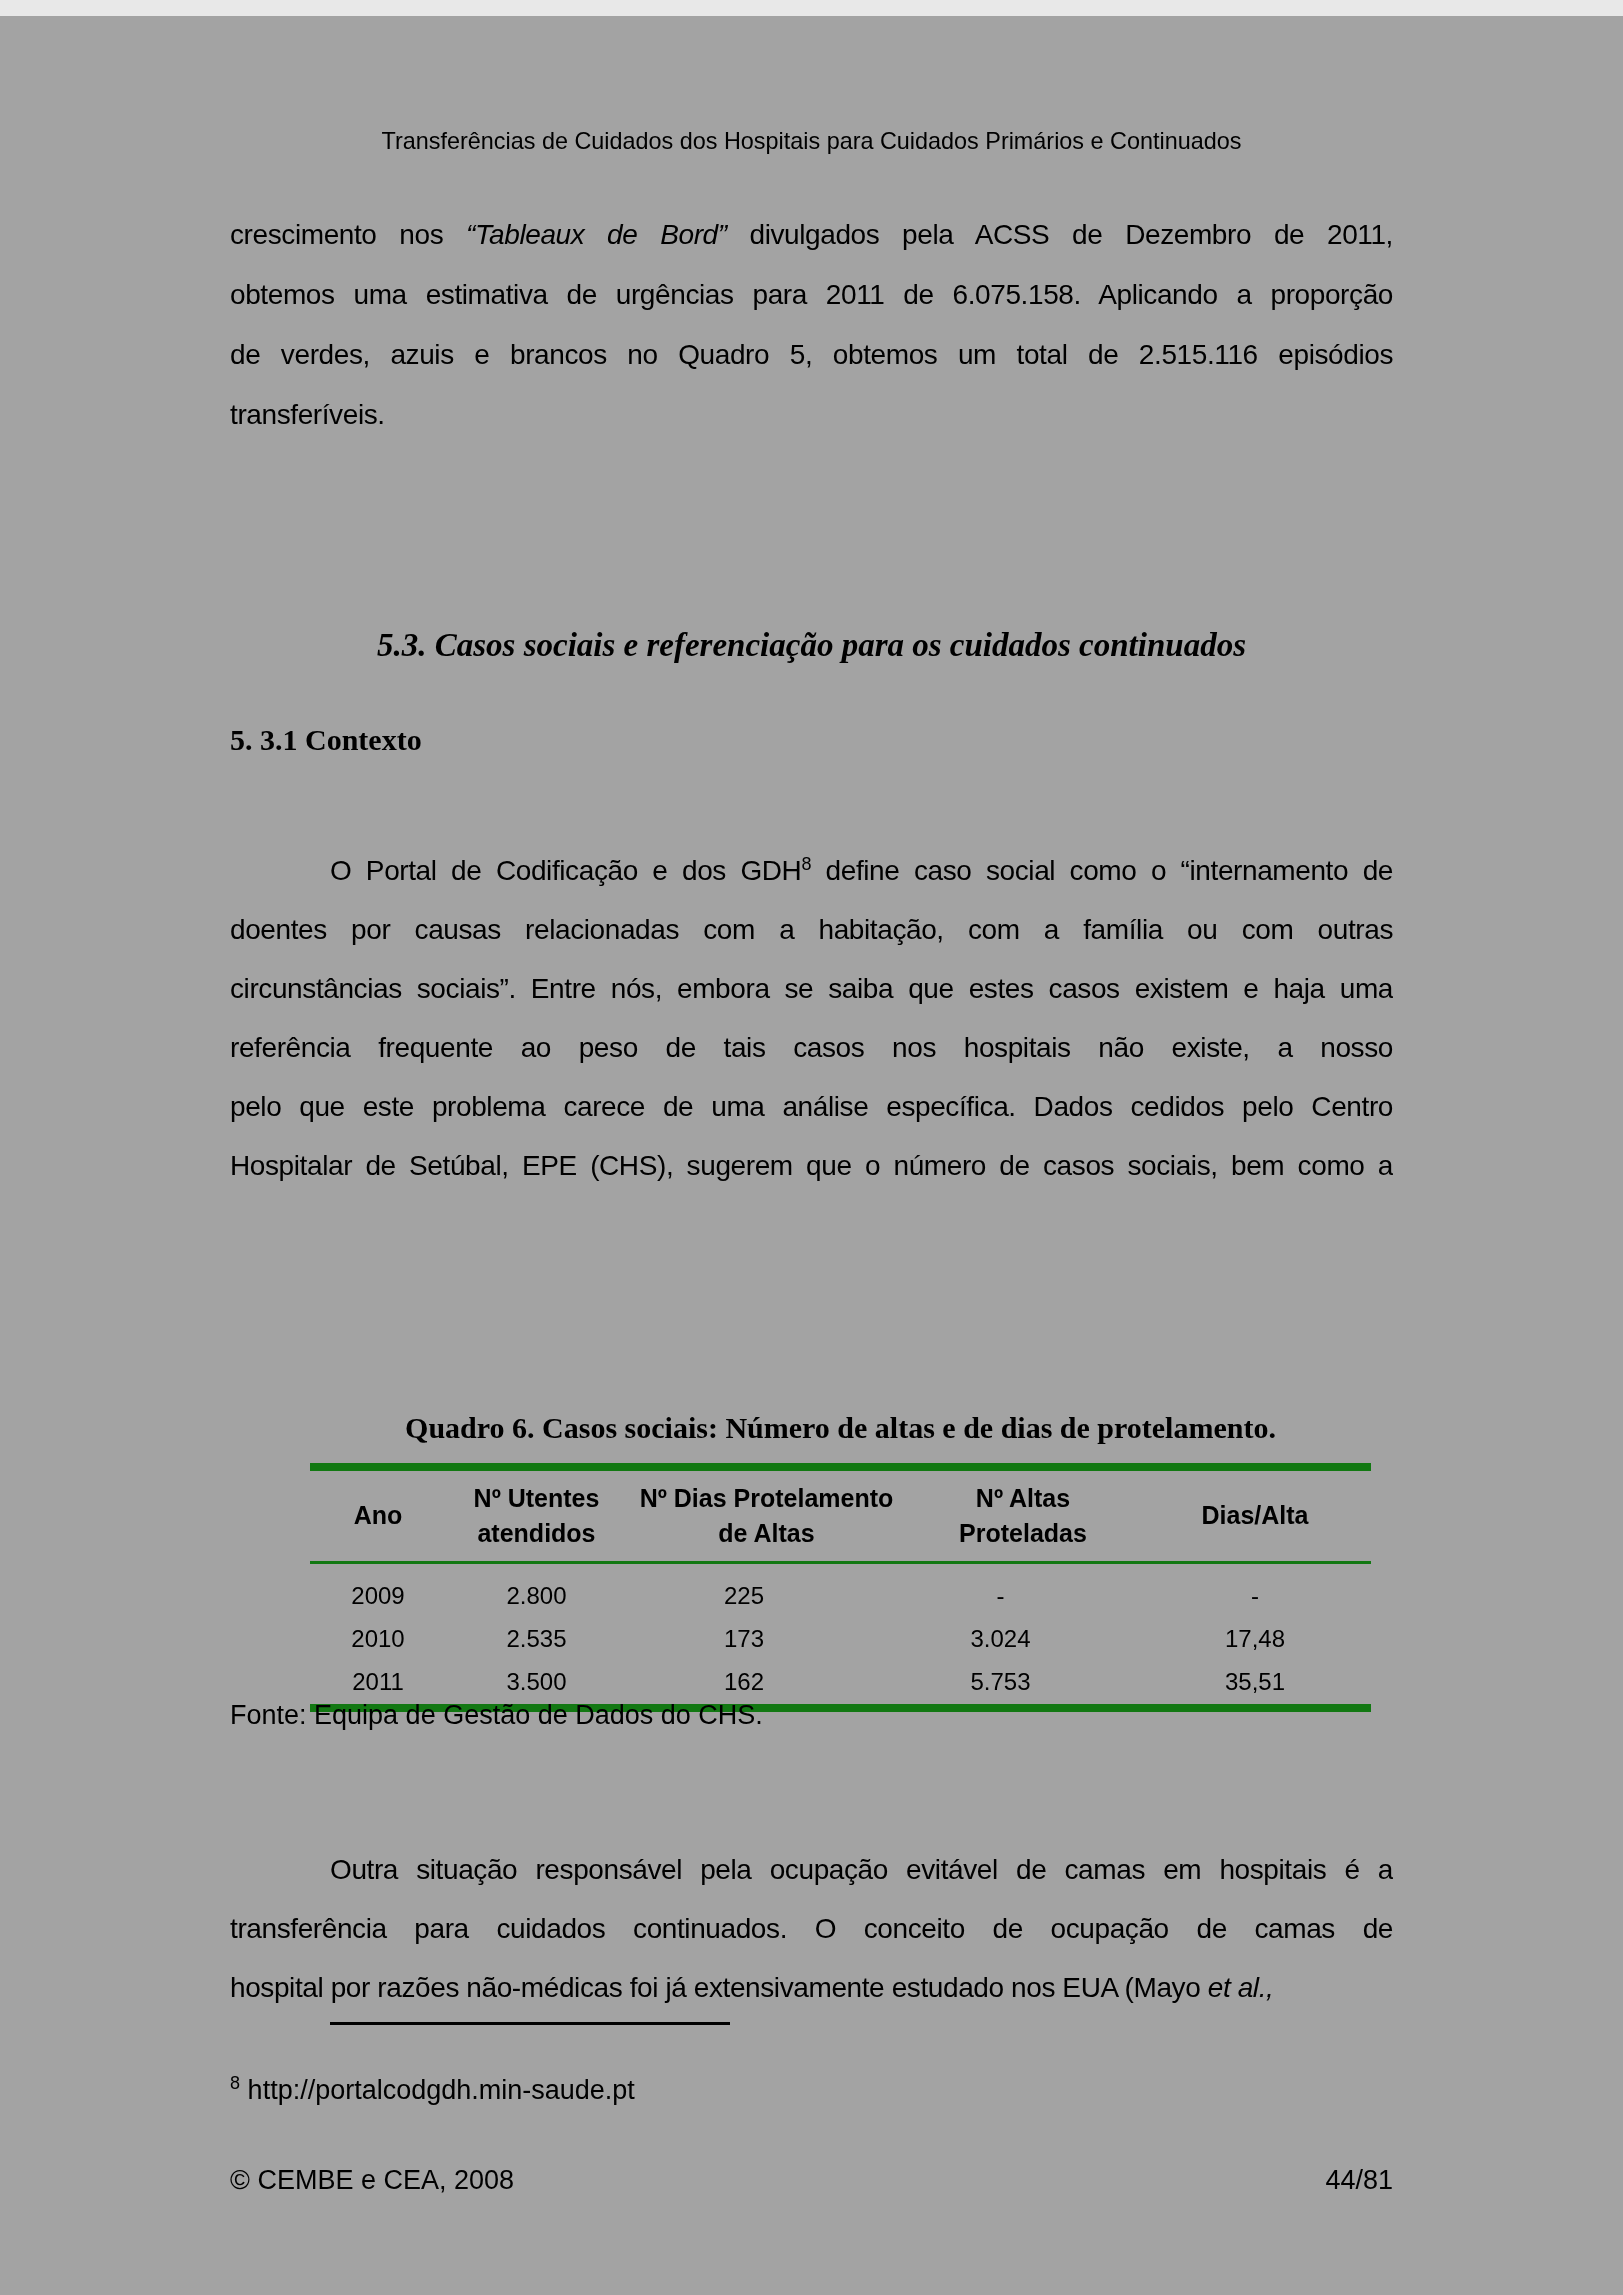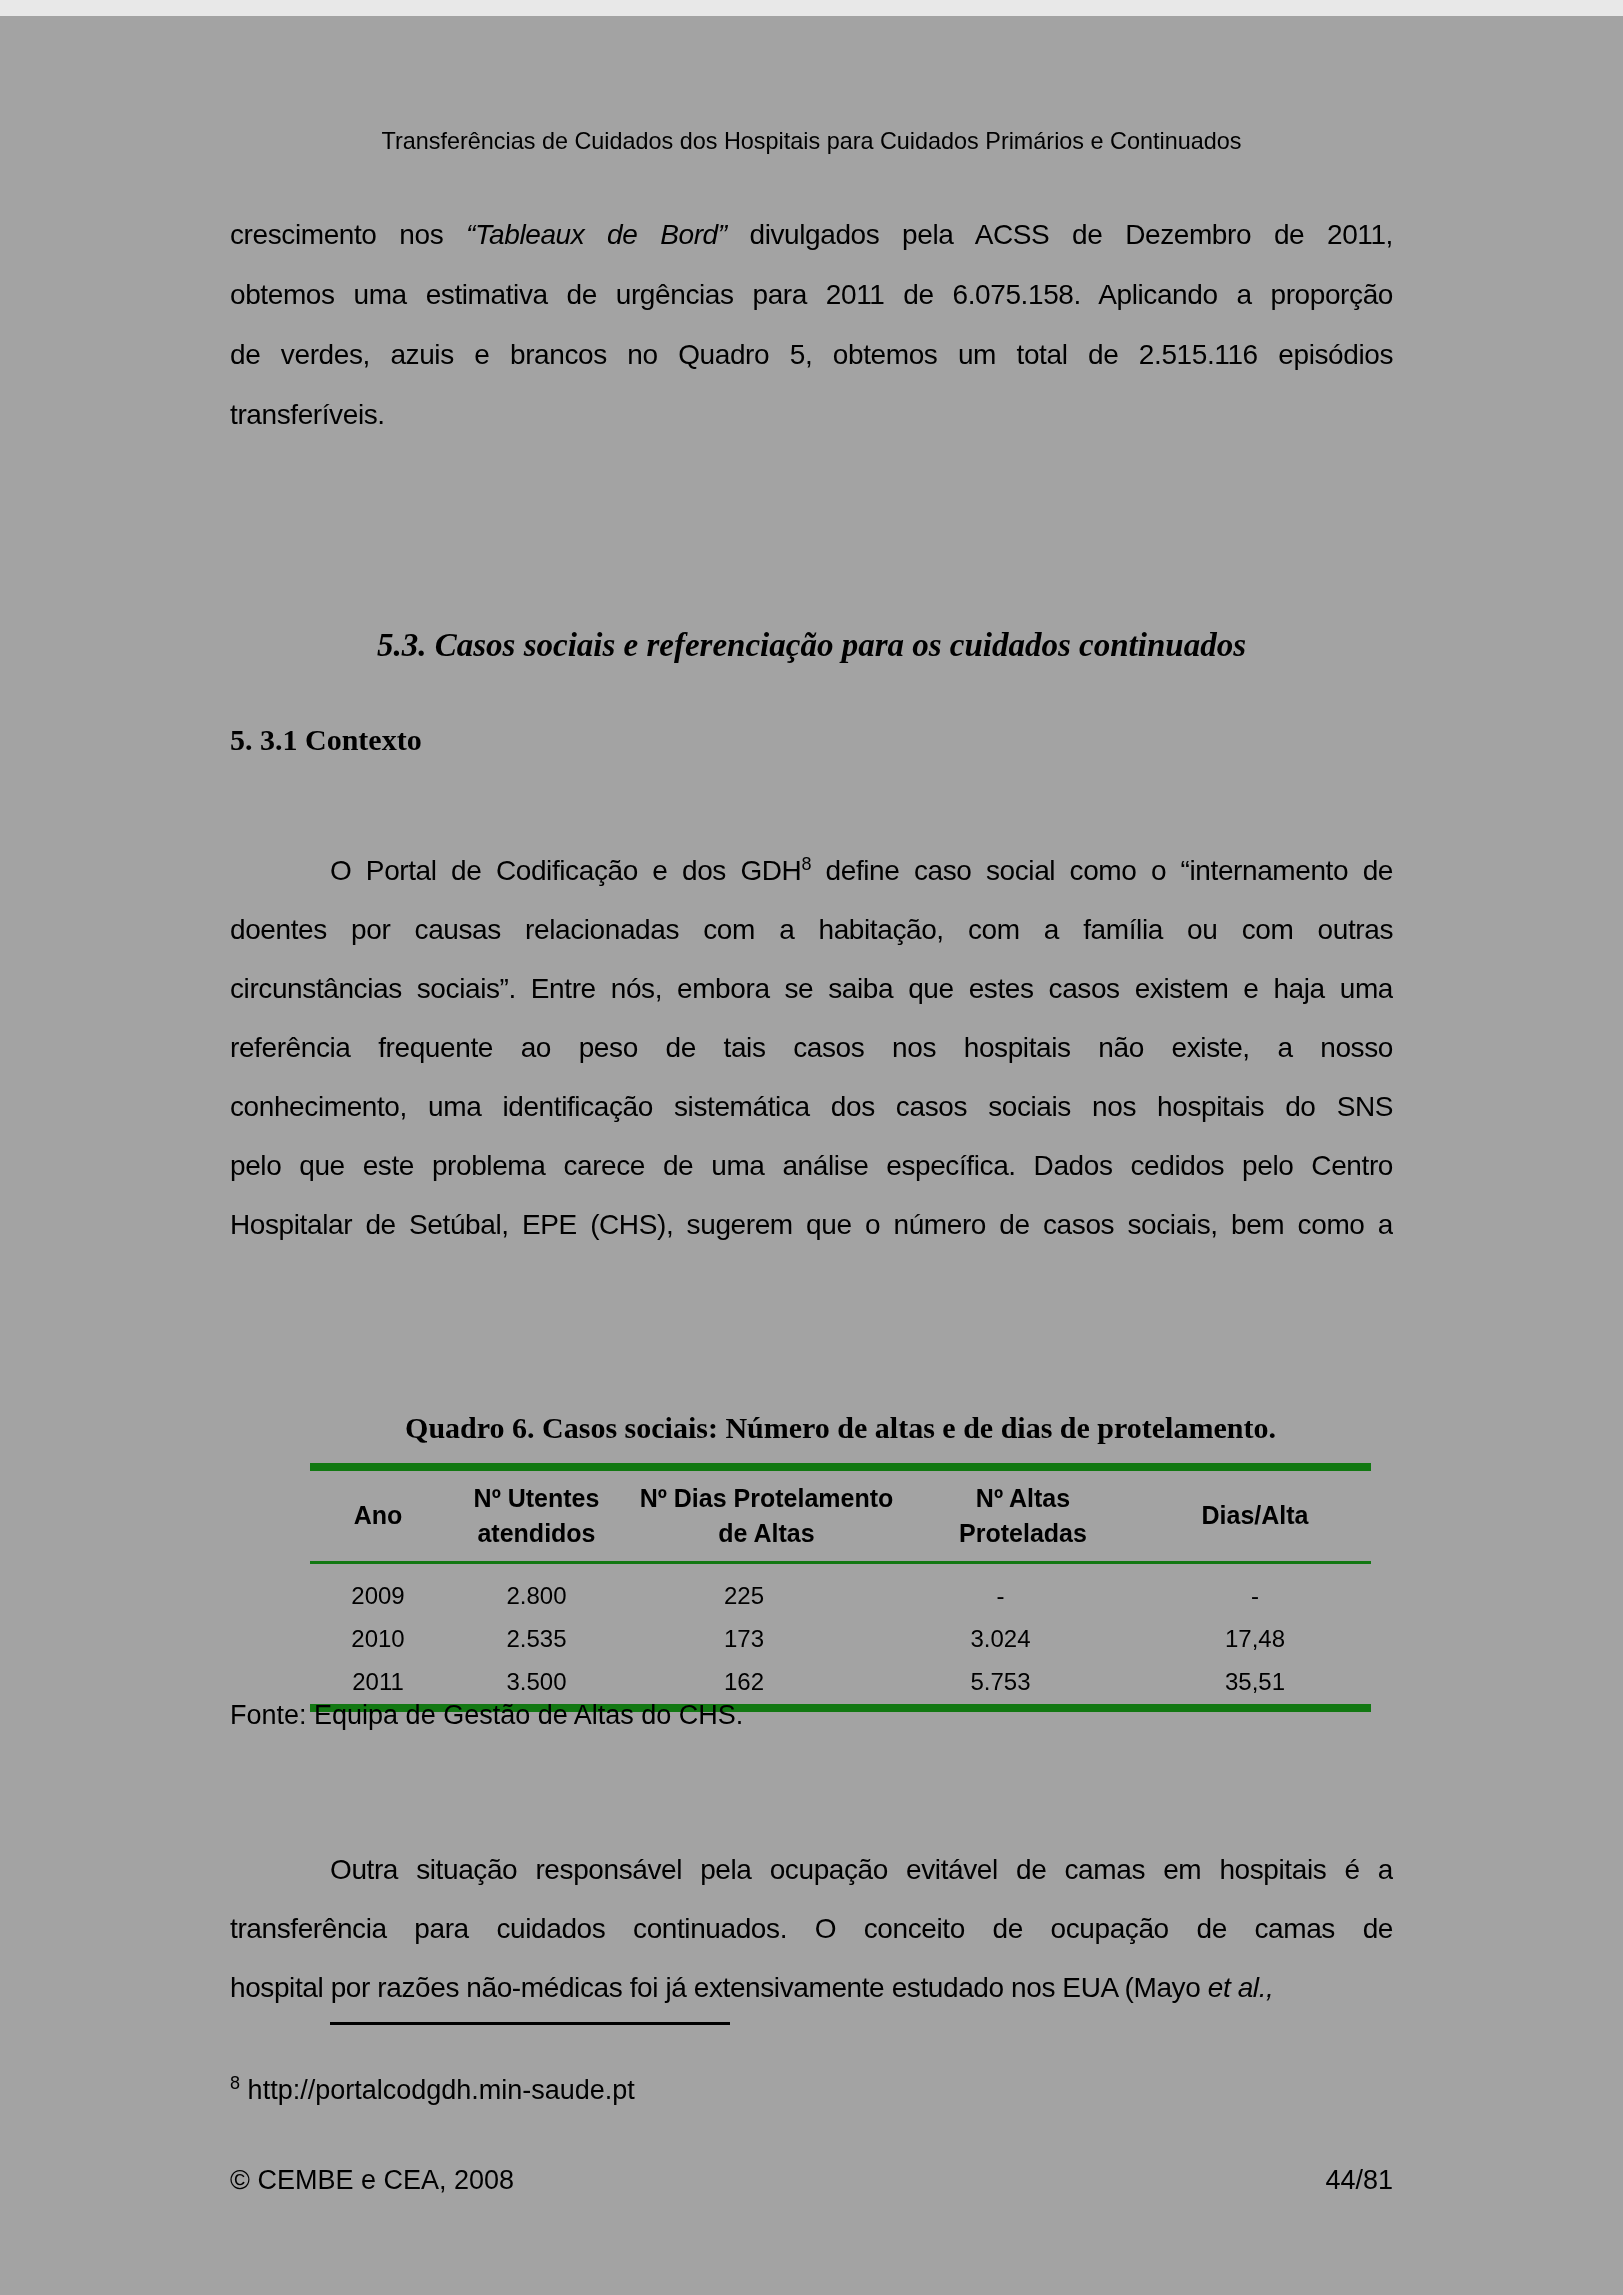--- a/index.html
+++ b/index.html
@@ -73,21 +73,20 @@
     </div>
 
   <h2 class="h53">5.3. Casos sociais e referenciação para os cuidados continuados</h2>
   <h3 class="h531">5. 3.1 Contexto</h3>
 
   <div class="para p2">
       <div class="line justify indent"><span>O Portal de Codificação e dos GDH</span><sup>8</sup><span> define caso social como o “internamento de</span></div>
       <div class="line justify"><span>doentes por causas relacionadas com a habitação, com a família ou com outras</span></div>
       <div class="line justify"><span>circunstâncias sociais”. Entre nós, embora se saiba que estes casos existem e haja uma</span></div>
       <div class="line justify"><span>referência frequente ao peso de tais casos nos hospitais não existe, a nosso</span></div>
-      <div class="line justify"><span>conhecimento, uma identificação sistemática dos casos sociais nos hospitais do SNS</span></div>
       <div class="line justify"><span>pelo que este problema carece de uma análise específica. Dados cedidos pelo Centro</span></div>
       <div class="line justify"><span>Hospitalar de Setúbal, EPE (CHS), sugerem que o número de casos sociais, bem como a</span></div>
     </div>
 
   <div class="table-title">Quadro 6. Casos sociais: Número de altas e de dias de protelamento.</div>
 
   <div class="tbl">
     <div class="rule thick" style="background: rgb(18, 120, 18);"></div>
     <div class="thead">
         <div class="cell c1">Ano</div>
@@ -119,21 +118,21 @@
           <div class="cell c1">2011</div>
           <div class="cell c2">3.500</div>
           <div class="cell c3">162</div>
           <div class="cell c4">5.753</div>
           <div class="cell c5">35,51</div>
         </div>
       </div>
     <div class="rule thick" style="background: rgb(18, 120, 18);"></div>
   </div>
 
-  <div class="source">Fonte: Equipa de Gestão de Altas do CHS.</div>
+  <div class="source">Fonte: Equipa de Gestão de Dados do CHS.</div>
 
   <div class="para p3">
       <div class="line justify indent"><span>Outra situação responsável pela ocupação evitável de camas em hospitais é a</span></div>
       <div class="line justify"><span>transferência para cuidados continuados. O conceito de ocupação de camas de</span></div>
       <div class="line"><span>hospital por razões não-médicas foi já extensivamente estudado nos EUA (Mayo </span><span class="it">et al.,</span></div>
     </div>
 
   <div class="fn-sep" style="background: rgb(0, 0, 0);"></div>
 
   <div class="footnote">

